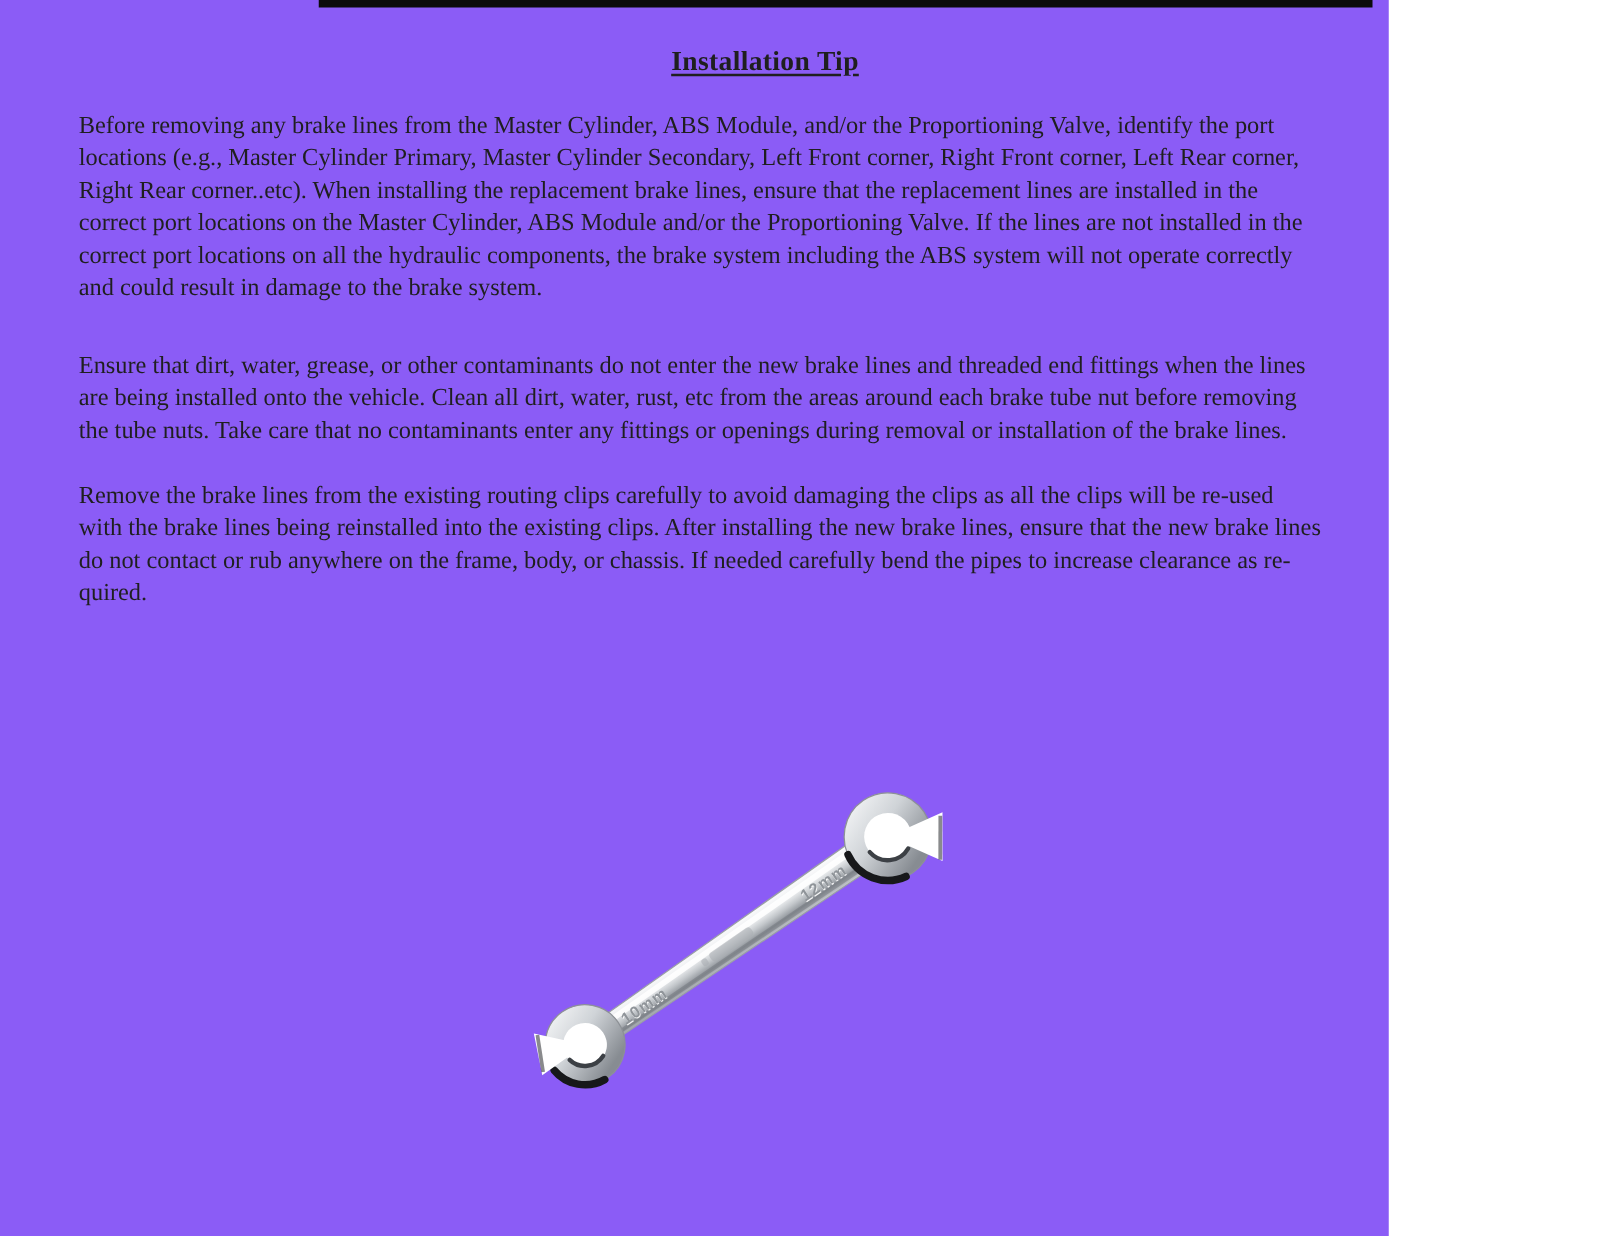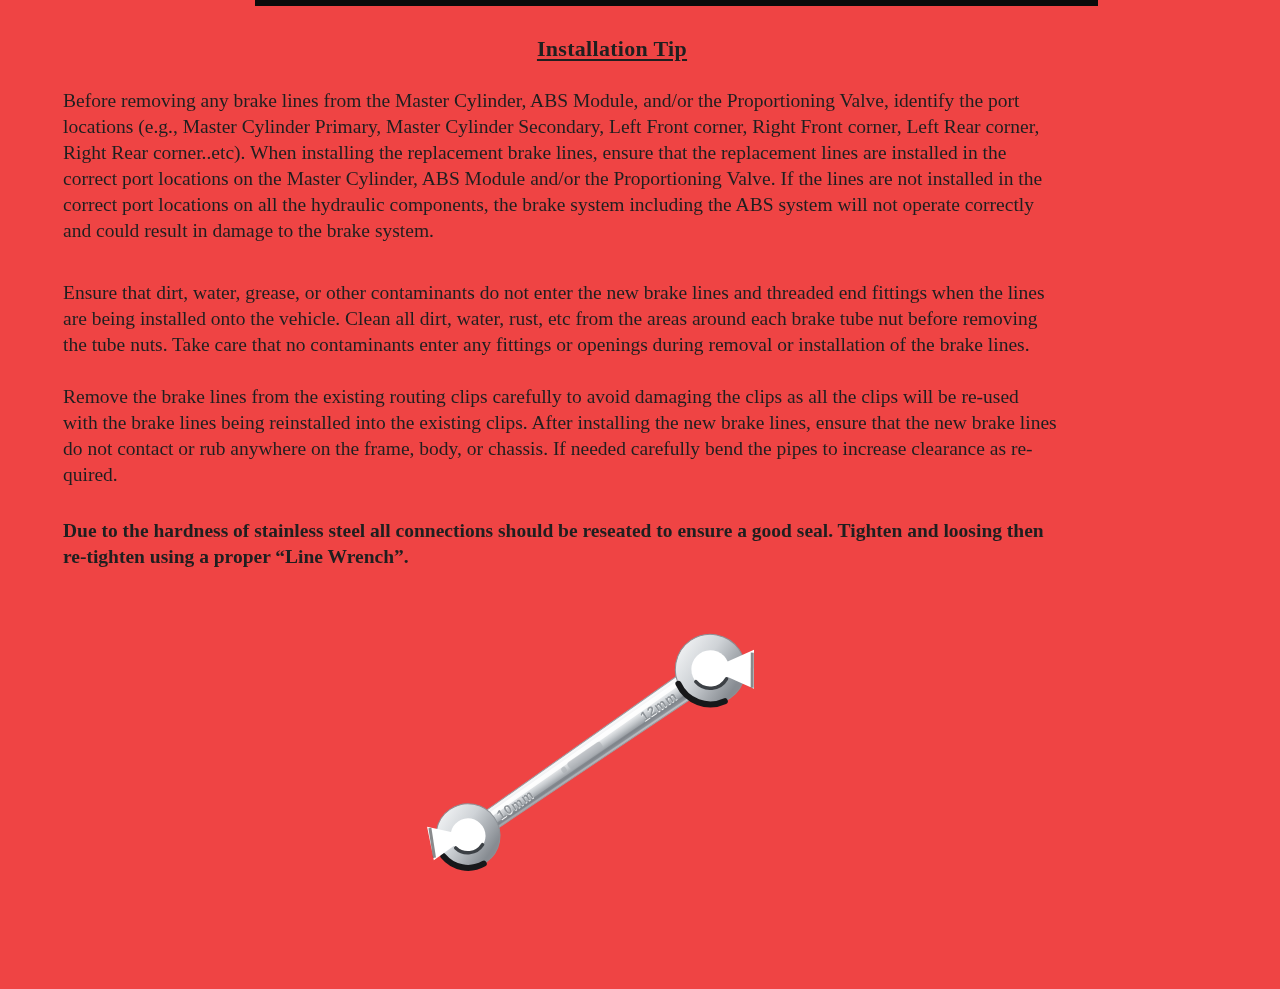--- a/index.html
+++ b/index.html
@@ -1,20 +1,20 @@
 <!DOCTYPE html>
 <html><head>
 <meta charset="utf-8">
 <style>
   html, body { margin: 0; padding: 0; background: #ffffff; }
   .page {
     position: relative;
-    width: 1280px;
+    width: 1111px;
     height: 989px;
-    background: #ef4444;
+    background: #8b5cf6;
     overflow: hidden;
     font-family: "Liberation Serif", "DejaVu Serif", serif;
     color: #1f1f1f;
   }
   .top-crop-bar {
     position: absolute;
     top: 0;
     left: 255px;
     width: 843px;
     height: 6px;
@@ -73,22 +73,20 @@
 correct port locations on the Master Cylinder, ABS Module and/or the Proportioning Valve. If the lines are not installed in the
 correct port locations on all the hydraulic components, the brake system including the ABS system will not operate correctly
 and could result in damage to the brake system.</p>
     <p class="para first">Ensure that dirt, water, grease, or other contaminants do not enter the new brake lines and threaded end fittings when the lines
 are being installed onto the vehicle. Clean all dirt, water, rust, etc from the areas around each brake tube nut before removing
 the tube nuts. Take care that no contaminants enter any fittings or openings during removal or installation of the brake lines.</p>
     <p class="para">Remove the brake lines from the existing routing clips carefully to avoid damaging the clips as all the clips will be re-used
 with the brake lines being reinstalled into the existing clips. After installing the new brake lines, ensure that the new brake lines
 do not contact or rub anywhere on the frame, body, or chassis. If needed carefully bend the pipes to increase clearance as re-
 quired.</p>
-    <p class="para bold-note">Due to the hardness of stainless steel all connections should be reseated to ensure a good seal. Tighten and loosing then
-re-tighten using a proper “Line Wrench”.</p>
   </div>
 
   <div class="wrench-wrap">
     <svg width="360" height="290" viewBox="0 0 360 290" xmlns="http://www.w3.org/2000/svg">
       <defs>
         <linearGradient id="shaftGrad" x1="0" y1="0" x2="0" y2="1">
           <stop offset="0" stop-color="#fdfdfe"></stop>
           <stop offset="0.32" stop-color="#eceef0"></stop>
           <stop offset="0.55" stop-color="#c2c6ca"></stop>
           <stop offset="0.78" stop-color="#8e9399"></stop>

